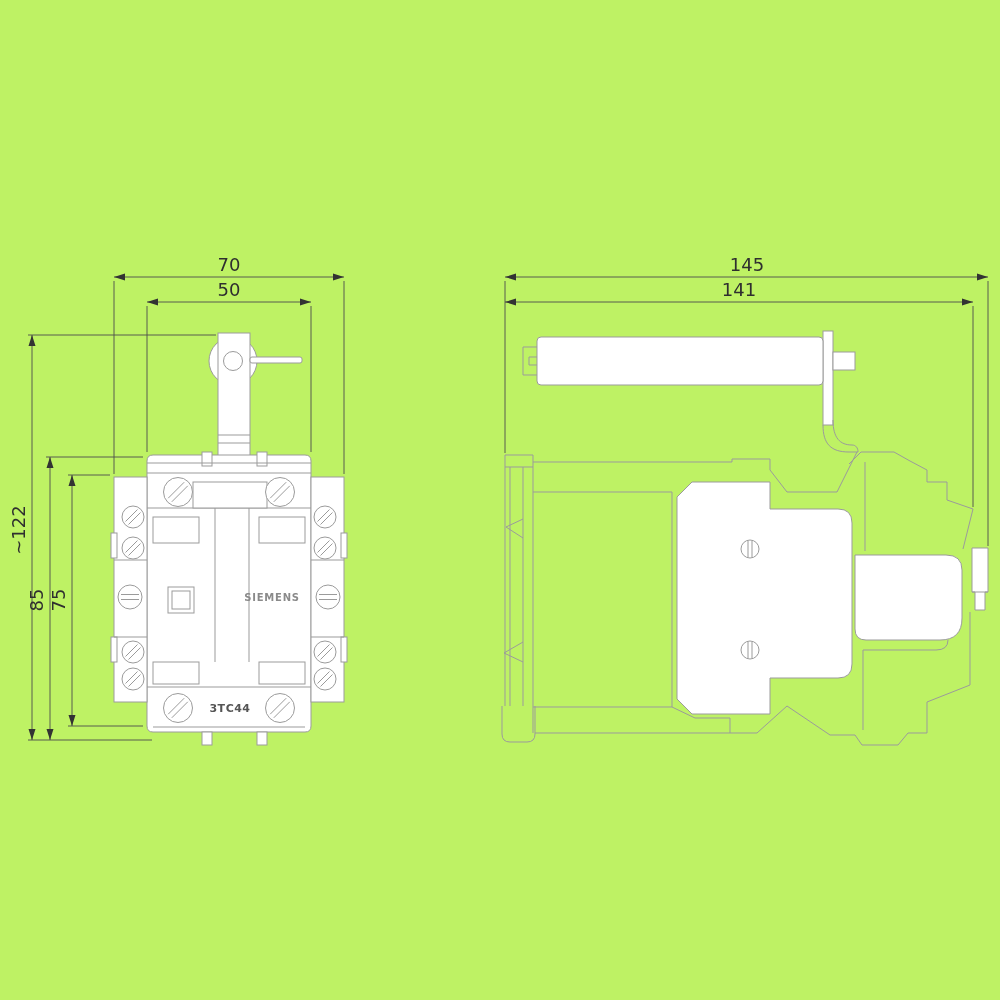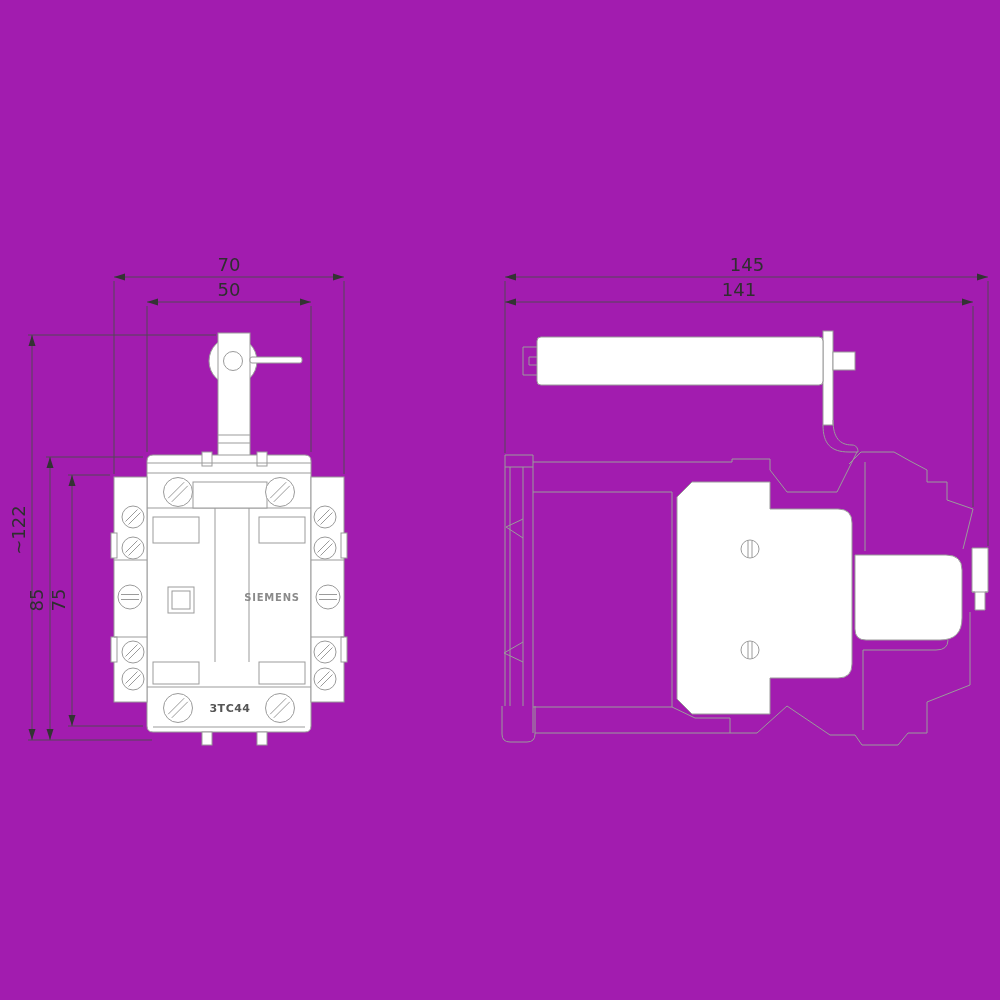--- a/index.html
+++ b/index.html
@@ -1,16 +1,16 @@
 <!DOCTYPE html>
 <html><head>
 <meta charset="utf-8">
 <style>
   html,body{margin:0;padding:0;background:#ffffff;}
-  .canvas{width:1000px;height:1000px;position:relative;background:#a21caf;overflow:hidden;}
+  .canvas{width:1000px;height:1000px;position:relative;background:#bef264;overflow:hidden;}
   svg{display:block;}
   .draw{stroke:#9b9b9b;fill:none;stroke-width:1;}
   .drawf{stroke:#9b9b9b;fill:#ffffff;stroke-width:1;}
   .dim{stroke:#4d4d4d;fill:none;stroke-width:0.9;}
   .arr{fill:#333333;stroke:none;}
   .dimt{font-family:"DejaVu Sans",sans-serif;font-size:18px;fill:#2f2f2f;}
   .brandt{font-family:"DejaVu Sans",sans-serif;font-size:10px;font-weight:bold;fill:#8a8a8a;letter-spacing:0.8px;}
   .modelt{font-family:"DejaVu Sans",sans-serif;font-size:11px;font-weight:bold;fill:#555555;letter-spacing:0.5px;}
 </style>
 </head>

